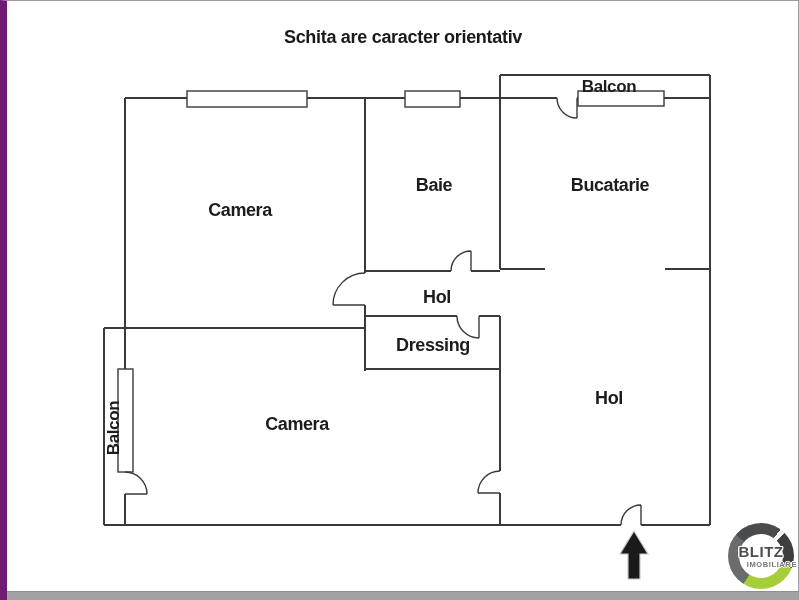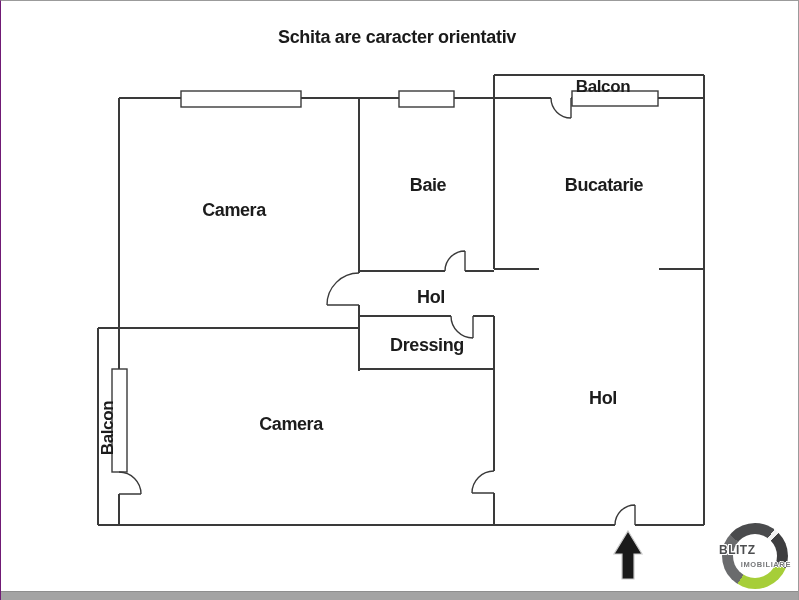--- a/index.html
+++ b/index.html
@@ -1,18 +1,18 @@
 <!DOCTYPE html>
 <html><head>
 <meta charset="utf-8">
 <style>
   html,body{margin:0;padding:0;background:#fff;}
   #page{
     position:relative;width:799px;height:600px;background:#ffffff;
-    border-left:1px solid #701a75;border-top:1px solid #9b9b9b;border-right:1px solid #9b9b9b;
+    border-left:7px solid #701a75;border-top:1px solid #9b9b9b;border-right:1px solid #9b9b9b;
     box-sizing:border-box;overflow:hidden;
     font-family:"Liberation Sans", sans-serif;
   }
   #plan-svg{position:absolute;left:0;top:0;width:799px;height:600px;}
   .wall{stroke:#3a3a3a;stroke-width:2;fill:none;}
   .win{fill:#ffffff;stroke:#3a3a3a;stroke-width:1.4;}
   .door{stroke:#3a3a3a;stroke-width:1.4;fill:none;}
   .room-label{
     font-family:"Liberation Sans", sans-serif;font-size:18px;font-weight:600;
     fill:#1c1c1c;text-anchor:middle;letter-spacing:-0.4px;
@@ -36,22 +36,22 @@
       #f2f2f2 36deg 45deg,
       #3e3e40 45deg 112deg,
       #a6ce38 112deg 212deg,
       #6a6b6d 212deg 310deg,
       #4a4b4d 310deg 360deg);
   }
   #logo .hole{
     position:absolute;left:14px;top:13px;width:44px;height:44px;border-radius:50%;background:#ffffff;
   }
   #logo .brand{
-    position:absolute;left:0;top:22px;width:72px;
-    font-size:12px;font-weight:bold;letter-spacing:0.5px;color:#4d4e50;
+    position:absolute;left:0;top:22px;width:72px;text-align:center;
+    font-size:15px;font-weight:bold;letter-spacing:0.5px;color:#4d4e50;
     text-shadow:-1px 0 #fff,1px 0 #fff,0 -1px #fff,0 1px #fff,-1px -1px #fff,1px 1px #fff,1px -1px #fff,-1px 1px #fff;
   }
   #logo .sub{
     position:absolute;left:0;top:39px;width:72px;text-align:right;
     font-size:7.5px;font-weight:bold;letter-spacing:0.6px;color:#77787a;
     text-shadow:-1px 0 #fff,1px 0 #fff,0 -1px #fff,0 1px #fff;
   }
 </style>
 </head>
 <body>

